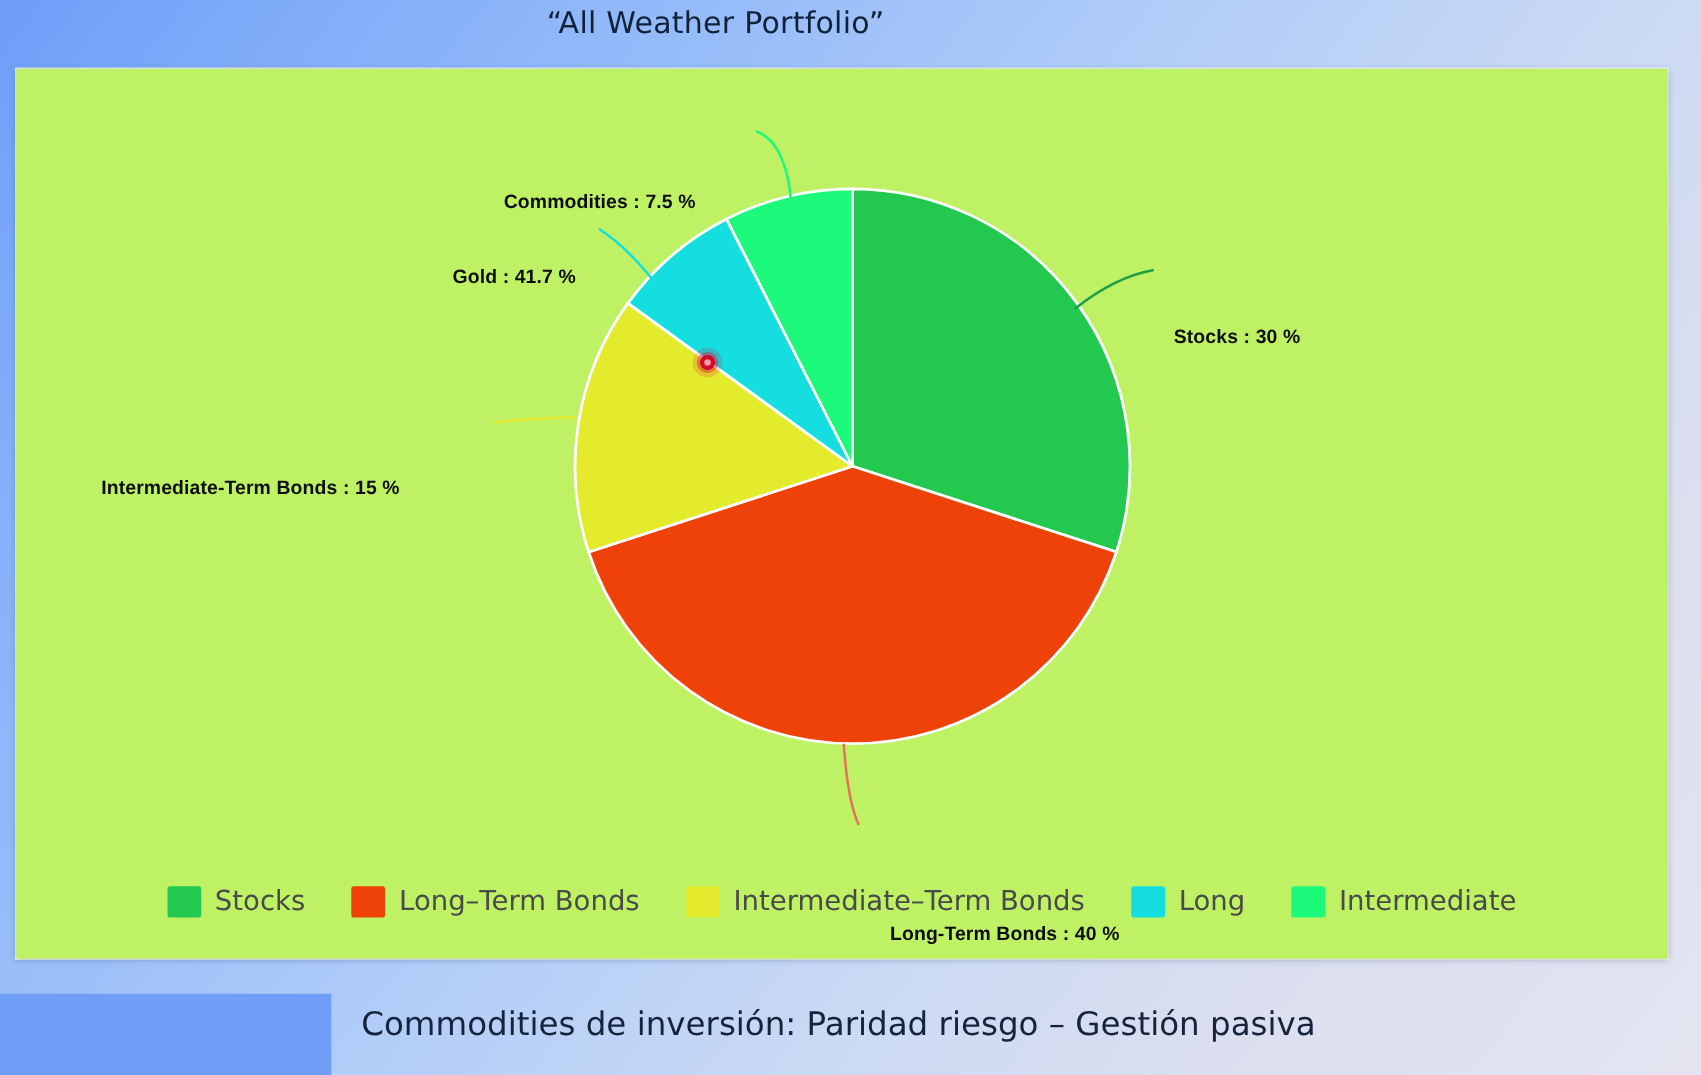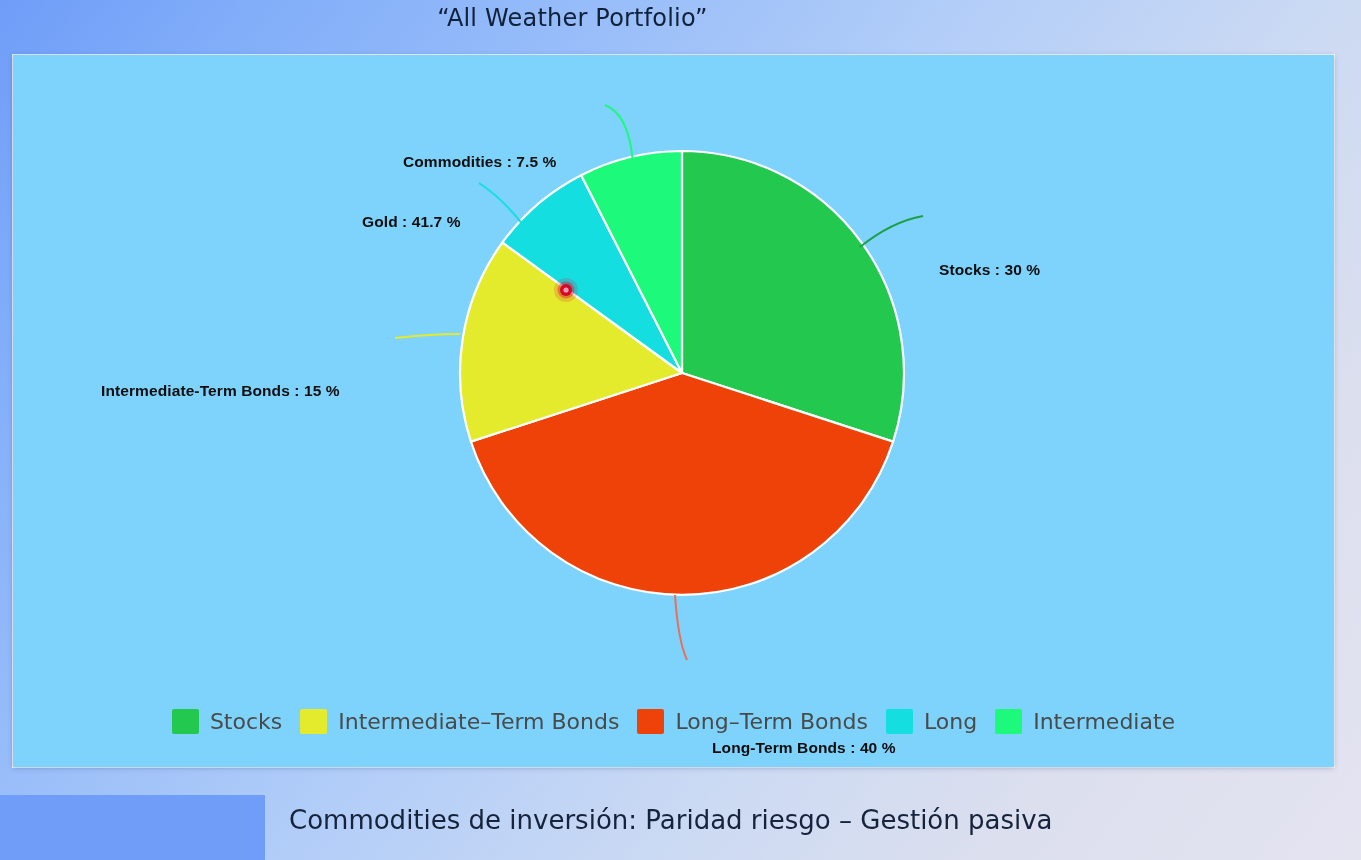--- a/index.html
+++ b/index.html
@@ -32,21 +32,21 @@
     letter-spacing: .2px;
     font-family: "DejaVu Sans", sans-serif;
     font-weight: 400;
   }
 
   
   #chart-card {
     position: absolute;
     left: 13px; top: 55px;
     width: 1321px; height: 712px;
-    background: #7dd3fc;
+    background: #bef264;
     box-shadow: 0 1px 5px rgba(40,60,110,.30),
                 0 0 0 1px rgba(255,255,255,.85);
   }
 
   #pie-wrap {
     position: absolute;
     left: 0; top: 0;
     width: 1321px; height: 712px;
   }
   #pie-svg { display: block; }
@@ -56,33 +56,33 @@
     position: absolute;
     font-family: "Liberation Sans", sans-serif;
     font-weight: bold;
     font-size: 15.5px;
     color: #0d0d0d;
     white-space: nowrap;
     letter-spacing: .1px;
   }
   #label-commodities { left: 390px; top: 98px; }
   #label-gold        { left: 349px; top: 158px; }
-  #label-intermediate{ left: 88px;  top: 327px; }
+  #label-intermediate{ left: 68px;  top: 327px; }
   #label-stocks      { left: 926px; top: 206px; }
   #label-longterm    { left: 699px; top: 652px; margin-top: 32px; }
 
   
   #legend {
     position: absolute;
     left: 0; top: 654px;
     width: 1321px;
     display: flex;
     justify-content: center;
     align-items: center;
-    gap: 18px;
+    gap: 37px;
   }
   .legend-item {
     display: flex;
     align-items: center;
     gap: 11px;
   }
   .legend-swatch {
     width: 27px; height: 25px;
     border-radius: 2px;
     flex: none;
@@ -153,27 +153,27 @@
   <div class="callout" id="label-longterm">Long-Term Bonds : 40 %</div>
 
   <div id="legend">
 
     <div class="legend-item">
       <span class="legend-swatch" style="background:#22c94e"></span>
       <span class="legend-text">Stocks</span>
     </div>
 
     <div class="legend-item">
-      <span class="legend-swatch" style="background:#e3eb2c"></span>
-      <span class="legend-text">Intermediate–Term Bonds</span>
+      <span class="legend-swatch" style="background:#ee4209"></span>
+      <span class="legend-text">Long–Term Bonds</span>
     </div>
 
     <div class="legend-item">
-      <span class="legend-swatch" style="background:#ee4209"></span>
-      <span class="legend-text">Long–Term Bonds</span>
+      <span class="legend-swatch" style="background:#e3eb2c"></span>
+      <span class="legend-text">Intermediate–Term Bonds</span>
     </div>
 
     <div class="legend-item">
       <span class="legend-swatch" style="background:#15dee1"></span>
       <span class="legend-text">Long</span>
     </div>
 
     <div class="legend-item">
       <span class="legend-swatch" style="background:#1df97a"></span>
       <span class="legend-text">Intermediate</span>

